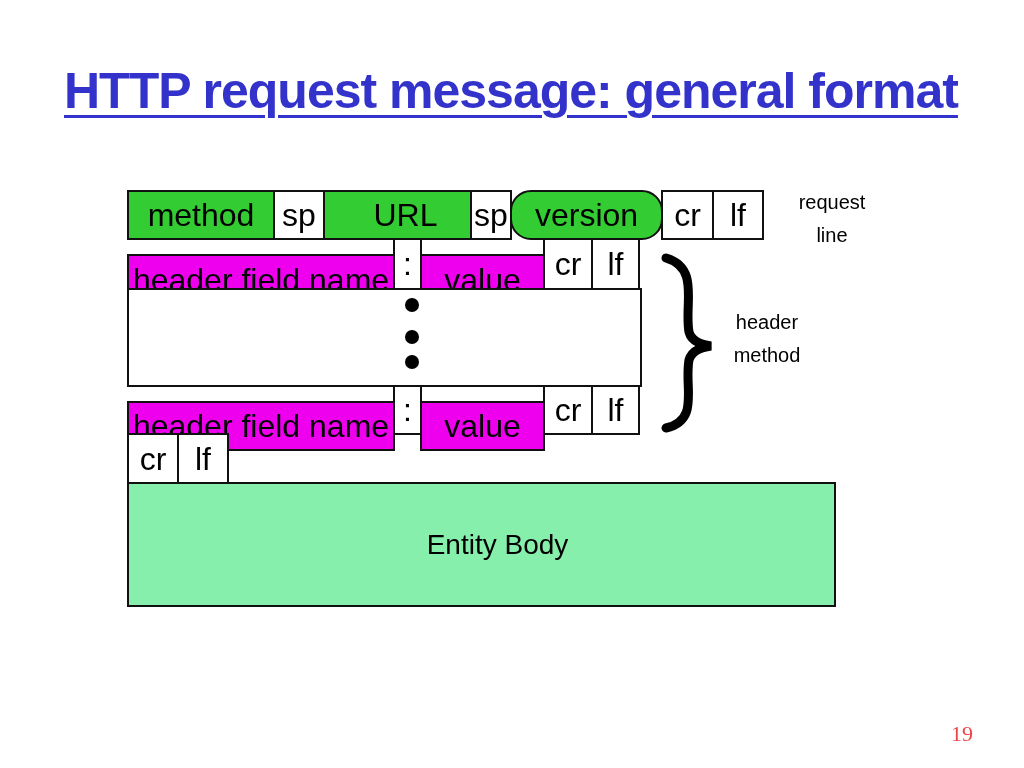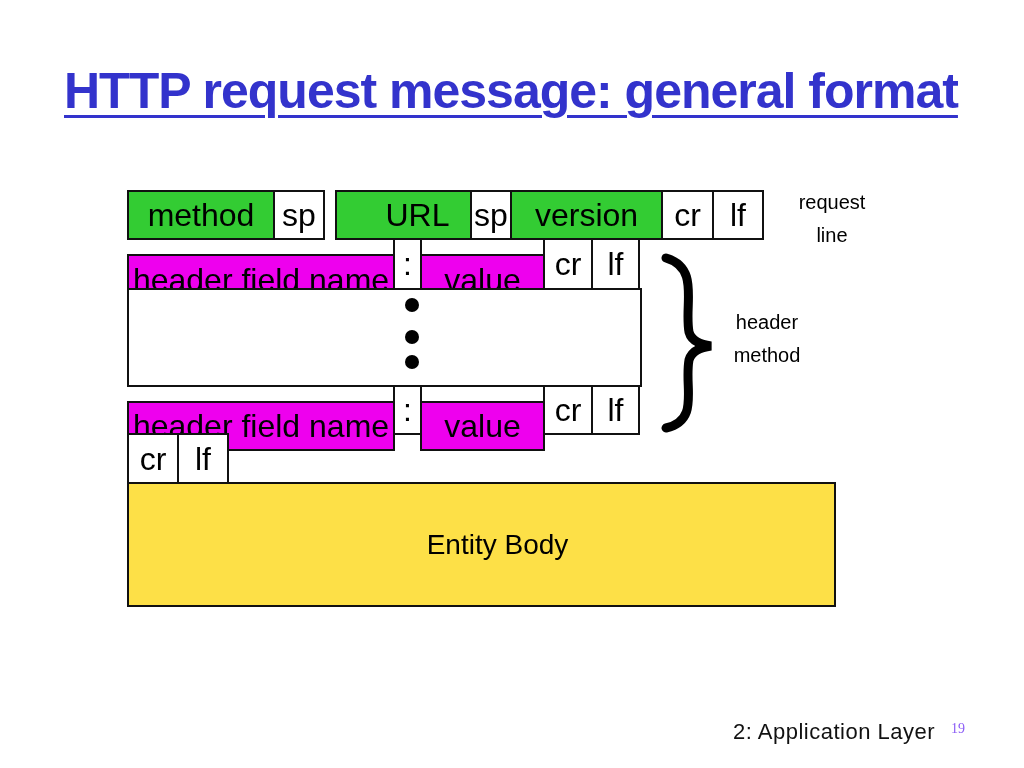--- a/index.html
+++ b/index.html
@@ -20,21 +20,21 @@
   }
   .cell{
     position:absolute;box-sizing:border-box;
     border:2px solid #111111;background:#ffffff;
     display:flex;align-items:center;justify-content:center;
     font-size:32px;color:#000000;line-height:1;
     white-space:nowrap;
   }
   .green{background:#33cc33;}
   .magenta{background:#ee00ee;margin-top:16px;}
-  .yellow{background:#fde047;padding-left:32px;}
+  .yellow{background:#86efac;padding-left:32px;}
   .midbox{
     position:absolute;box-sizing:border-box;
     border:2px solid #111111;background:#ffffff;
   }
   .dot{
     position:absolute;width:14px;height:14px;border-radius:50%;
     background:#000000;
   }
   .annotation{
     position:absolute;color:#000000;font-size:20px;line-height:33px;
@@ -45,35 +45,35 @@
     font-size:28px;
   }
   .footer-section{
     position:absolute;left:733px;top:719px;
     font-size:22px;color:#111111;letter-spacing:0.5px;
     white-space:nowrap;
   }
   .footer-page{
     position:absolute;left:951px;top:721px;
     font-family:"Liberation Serif",serif;
-    font-size:14px;color:#8b5cf6;
+    font-size:22px;color:#ef4444;
   }
 </style>
 </head>
 <body>
 
 <div class="slide">
 
   <div class="slide-title">HTTP request message: general format</div>
 
   <div class="cell green" style="left:127px;top:190px;width:148px;height:50px;">method</div>
   <div class="cell" style="left:273px;top:190px;width:52px;height:50px;">sp</div>
-  <div class="cell green" style="left:335px;top:190px;width:165px;height:50px;">URL</div>
+  <div class="cell green" style="left:323px;top:190px;width:165px;height:50px;">URL</div>
   <div class="cell" style="left:470px;top:190px;width:42px;height:50px;">sp</div>
-  <div class="cell green" style="left:510px;top:190px;width:153px;height:50px;">version</div>
+  <div class="cell green" style="left:510px;top:190px;width:153px;height:50px;border-radius:21px;">version</div>
   <div class="cell" style="left:661px;top:190px;width:53px;height:50px;">cr</div>
   <div class="cell" style="left:712px;top:190px;width:52px;height:50px;">lf</div>
 
   <div class="annotation" style="left:772px;top:186px;width:120px;">request
 line</div>
 
   <div class="cell magenta" style="left:127px;top:238px;width:268px;height:52px;">header field name</div>
   <div class="cell" style="left:393px;top:238px;width:29px;height:52px;">:</div>
   <div class="cell magenta" style="left:420px;top:238px;width:125px;height:52px;">value</div>
   <div class="cell" style="left:543px;top:238px;width:50px;height:52px;">cr</div>
@@ -95,16 +95,15 @@
 
   <div class="cell yellow entity" style="left:127px;top:482px;width:709px;height:125px;">Entity Body</div>
 
   <svg class="brace" style="left:658px;top:252px;" width="60" height="182" viewBox="0 0 60 182">
     <path d="M8 6 C42 16 26 52 31 80 C34 91 46 93 53 94 C46 95 34 97 31 108 C26 136 42 168 8 176" stroke="#000000" stroke-width="9" fill="none" stroke-linecap="round"></path>
   </svg>
 
   <div class="annotation" style="left:708px;top:306px;width:118px;">header
 method</div>
 
-  <div class="footer-section">2: Application Layer</div>
   <div class="footer-page">19</div>
 
 </div>
 
 </body></html>

